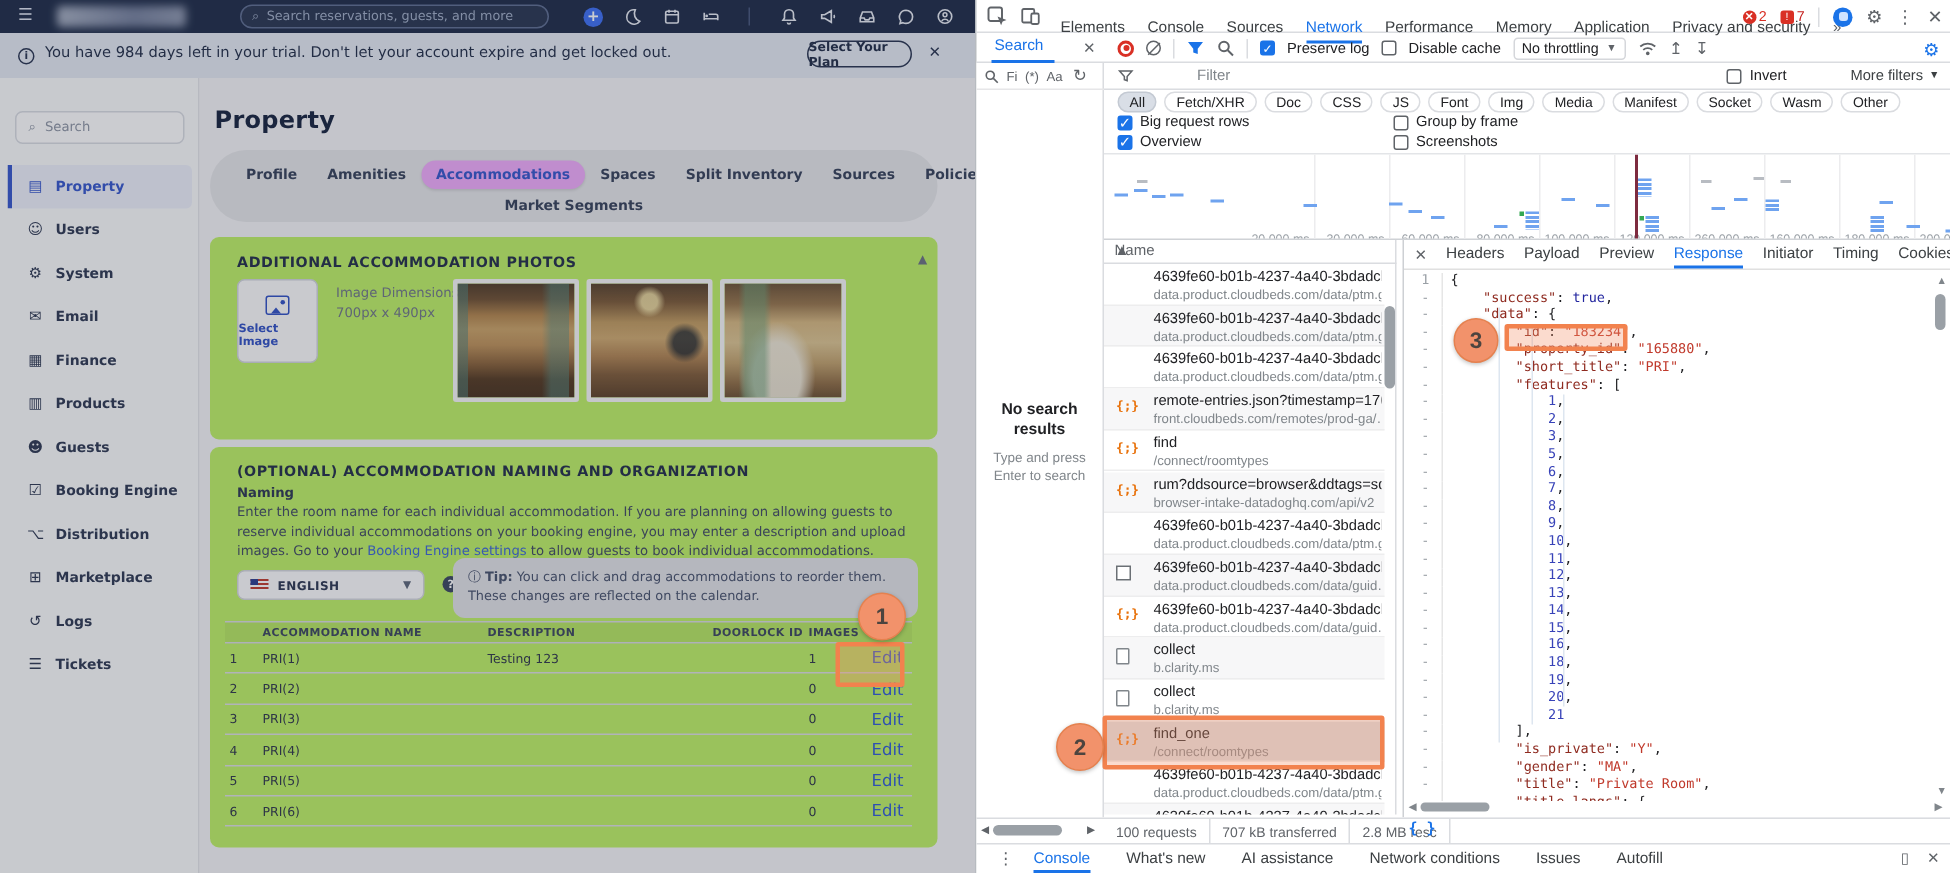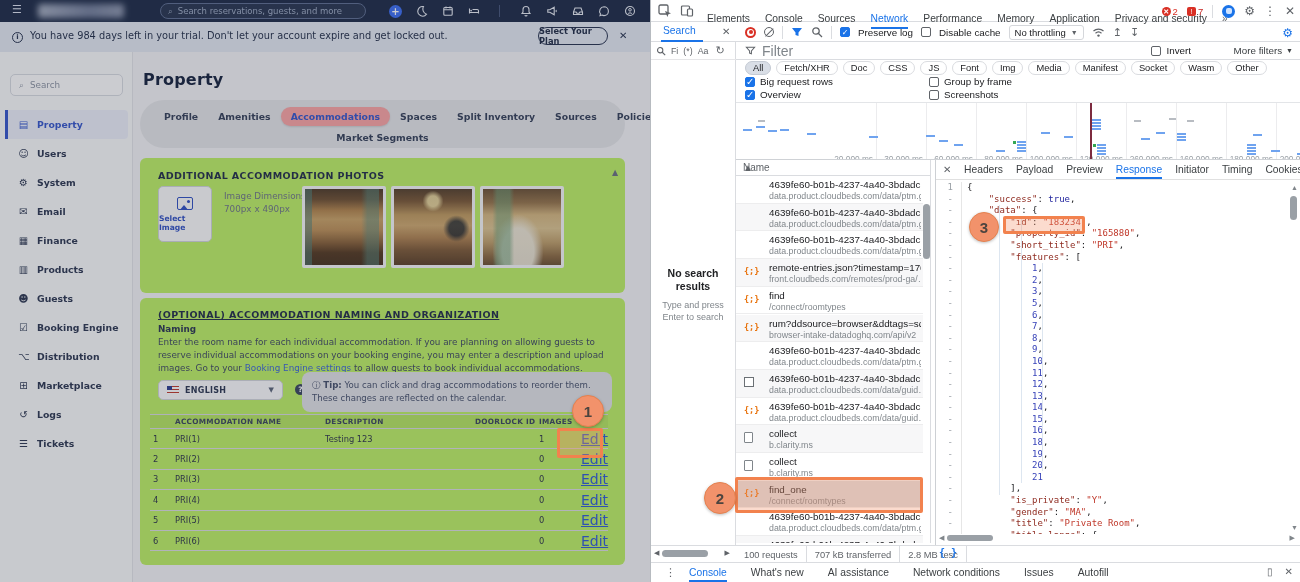--- a/index.html
+++ b/index.html
@@ -38,21 +38,21 @@
   .sb-lb{font-size:9.3px;font-weight:600;color:#2b3650;}
   .sb-item.active{background:#eef1fb;border-left:3px solid #3355cc;border-top-left-radius:0;border-bottom-left-radius:0;}
   .sb-item.active .sb-lb,.sb-item.active .sb-ic{color:#3355cc;}
 
   #main{position:absolute;left:133px;top:52px;width:517px;height:530px;background:#f6f6f8;}
   #page-title{position:absolute;left:10px;top:18px;font-size:16px;font-weight:800;color:#13203c;letter-spacing:.2px;}
   #tabbar{position:absolute;left:7px;top:48px;width:485px;height:48px;background:#e6e7ea;border-radius:24px;padding:4px 14px 0;}
   #tabs-row1{display:flex;justify-content:space-between;align-items:center;height:24px;}
   #tabs-row2{display:flex;justify-content:center;align-items:center;height:19px;}
   .ptab{font-size:9.3px;font-weight:700;color:#333f58;padding:4px 10px;border-radius:13px;white-space:nowrap;}
-  .ptab.active{background:#fca5a5;color:#3355cc;box-shadow:0 1px 2px rgba(0,0,0,.12);text-align:center;}
+  .ptab.active{background:#f0abfc;color:#3355cc;box-shadow:0 1px 2px rgba(0,0,0,.12);text-align:center;}
 
   .panel{position:absolute;left:7px;width:485px;background:#bef264;border-radius:6px;}
   #panel-photos{top:106px;height:135px;}
   #panel-naming{top:246px;height:267px;}
   .sect-title{font-size:9.5px;font-weight:800;color:#1f2b47;letter-spacing:.4px;}
   #photos-title{position:absolute;left:18px;top:12px;}
   #collapse-up{position:absolute;left:472px;top:10px;color:#6a7180;font-size:8px;}
   #select-image{position:absolute;left:18px;top:28px;width:54px;height:56px;background:#fcfcfd;border:1px solid #d2d6dd;border-radius:5px;
                 display:flex;flex-direction:column;align-items:center;justify-content:center;gap:4px;}
   #select-image .img-ic{width:16px;height:13px;border:1.4px solid #2e4fc4;border-radius:2px;position:relative;overflow:hidden;}
@@ -89,21 +89,21 @@
   #tip-box{position:absolute;left:162px;top:74px;width:310px;height:40px;background:#e2e3e7;border-radius:8px;
            font-size:8.6px;color:#45506b;line-height:13px;padding:7px 10px;}
   #tip-box b{font-weight:700;}
 
   #acc-table{position:absolute;left:10px;top:116px;width:458px;}
   .tr{display:grid;grid-template-columns:22px 150px 150px 64px 42px 30px;align-items:center;}
   .tr.head{height:15px;background:rgba(30,40,60,.05);border-top:1px solid #d9dbe0;border-bottom:1px solid #d9dbe0;}
   .tr.head span{font-size:7.3px;font-weight:800;color:#39445c;letter-spacing:.3px;padding-left:3px;}
   .tr.row{height:20.4px;border-bottom:1px solid #dcdee2;}
   .tr.row span{font-size:8.3px;color:#2c3448;padding-left:3px;}
-  .tr.row .edit{color:#2e5bd7;text-decoration:underline;font-size:14px;}
+  .tr.row .edit{color:#2e5bd7;font-size:11px;}
   
   #app-sb-up{position:absolute;left:609px;top:113px;color:#4c525e;font-size:8px;}
   #app-sb-thumb{position:absolute;left:608px;top:380px;width:7px;height:122px;background:#80868f;border-radius:4px;}
   #app-sb-down{position:absolute;left:609px;top:505px;color:#4c525e;font-size:8px;}
 
   #app-dim{position:absolute;inset:0;background:rgba(47,53,66,0.25);z-index:20;pointer-events:none;}
 
   
   #devtools{position:absolute;left:650px;top:0;width:650px;height:582px;background:#fff;border-left:1px solid #b7bbc0;
             font-family:"Liberation Sans",sans-serif;color:#202124;}
@@ -133,21 +133,21 @@
   .clear-ic:before{content:"";position:absolute;left:-1px;top:3.6px;width:11px;height:1.4px;background:#5f6368;transform:rotate(-45deg);}
   .vsep{width:1px;height:13px;background:#dadce0;}
   .cb{width:10px;height:10px;border:1px solid #5f6368;border-radius:2px;background:#fff;display:inline-flex;align-items:center;justify-content:center;font-size:8px;color:#fff;flex:none;}
   .cb.on{background:#1a73e8;border-color:#1a73e8;}
   .tb-label{font-size:9.8px;color:#202124;white-space:nowrap;}
   #throttle{border:1px solid #d5d7db;border-radius:3px;font-size:9.5px;color:#202124;padding:1px 5px;display:flex;gap:5px;align-items:center;}
   .updown{font-size:11px;color:#5f6368;}
   #net-gear{position:absolute;right:8px;top:4px;color:#1a73e8;font-size:12px;}
 
   #filter-row{position:absolute;left:85px;top:42px;width:565px;height:18px;border-bottom:1px solid #dadce0;display:flex;align-items:center;gap:6px;padding-left:9px;}
-  #filter-ph{font-size:14px;color:#80868b;}
+  #filter-ph{font-size:10px;color:#80868b;margin-left:36px;}
   #invert-wrap{position:absolute;right:110px;display:flex;gap:5px;align-items:center;}
   #morefilters{position:absolute;right:8px;display:flex;gap:4px;align-items:center;font-size:9.8px;color:#3c4043;}
   #chips{position:absolute;left:85px;top:60px;width:565px;height:16px;display:flex;gap:5px;align-items:center;padding-left:9px;}
   .chip{font-size:9.3px;color:#202124;border:1px solid #dadce0;border-radius:8px;padding:1px 7px;background:#fff;white-space:nowrap;}
   .chip.active{background:#d9dee6;border-color:#c4cad3;}
   #dt-options .opt{position:absolute;display:flex;gap:5px;align-items:center;}
   #dt-options .opt span{font-size:9.8px;}
 
   #timeline{position:absolute;left:85px;top:102px;width:565px;height:58px;border-top:1px solid #e3e5e8;border-bottom:1px solid #cfd2d6;background:#fff;overflow:hidden;}
   .tl-grid{position:absolute;top:0;width:1px;height:58px;background:#ececee;}
@@ -389,21 +389,21 @@
           <div>700px x 490px</div>
         </div>
         <div id="photo-strip">
           <div class="photo photo1"></div>
           <div class="photo photo2"></div>
           <div class="photo photo3"></div>
         </div>
       </div>
 
       <div class="panel" id="panel-naming">
-        <div class="sect-title" id="naming-title" style="position:absolute;left:18px;top:11px;text-decoration:underline;">(OPTIONAL) ACCOMMODATION NAMING AND ORGANIZATION</div>
+        <div class="sect-title" id="naming-title" style="position:absolute;left:18px;top:11px;">(OPTIONAL) ACCOMMODATION NAMING AND ORGANIZATION</div>
         <div id="naming-sub">Naming</div>
         <div id="naming-desc"><span>Enter the room name for each individual accommodation. If you are planning on allowing guests to reserve individual accommodations on your booking engine, you may enter a description and upload images. Go to your </span><a href="#">Booking Engine settings</a><span> to allow guests to book individual accommodations.</span></div>
         <div id="lang-select">
           <span id="flag"></span>
           <b>ENGLISH</b>
           <span class="chev">▼</span>
         </div>
         <span id="lang-help">?</span>
         <div id="tip-box">
           <span>ⓘ </span><b>Tip:</b><span> You can click and drag accommodations to reorder them. These changes are reflected on the calendar.</span>

